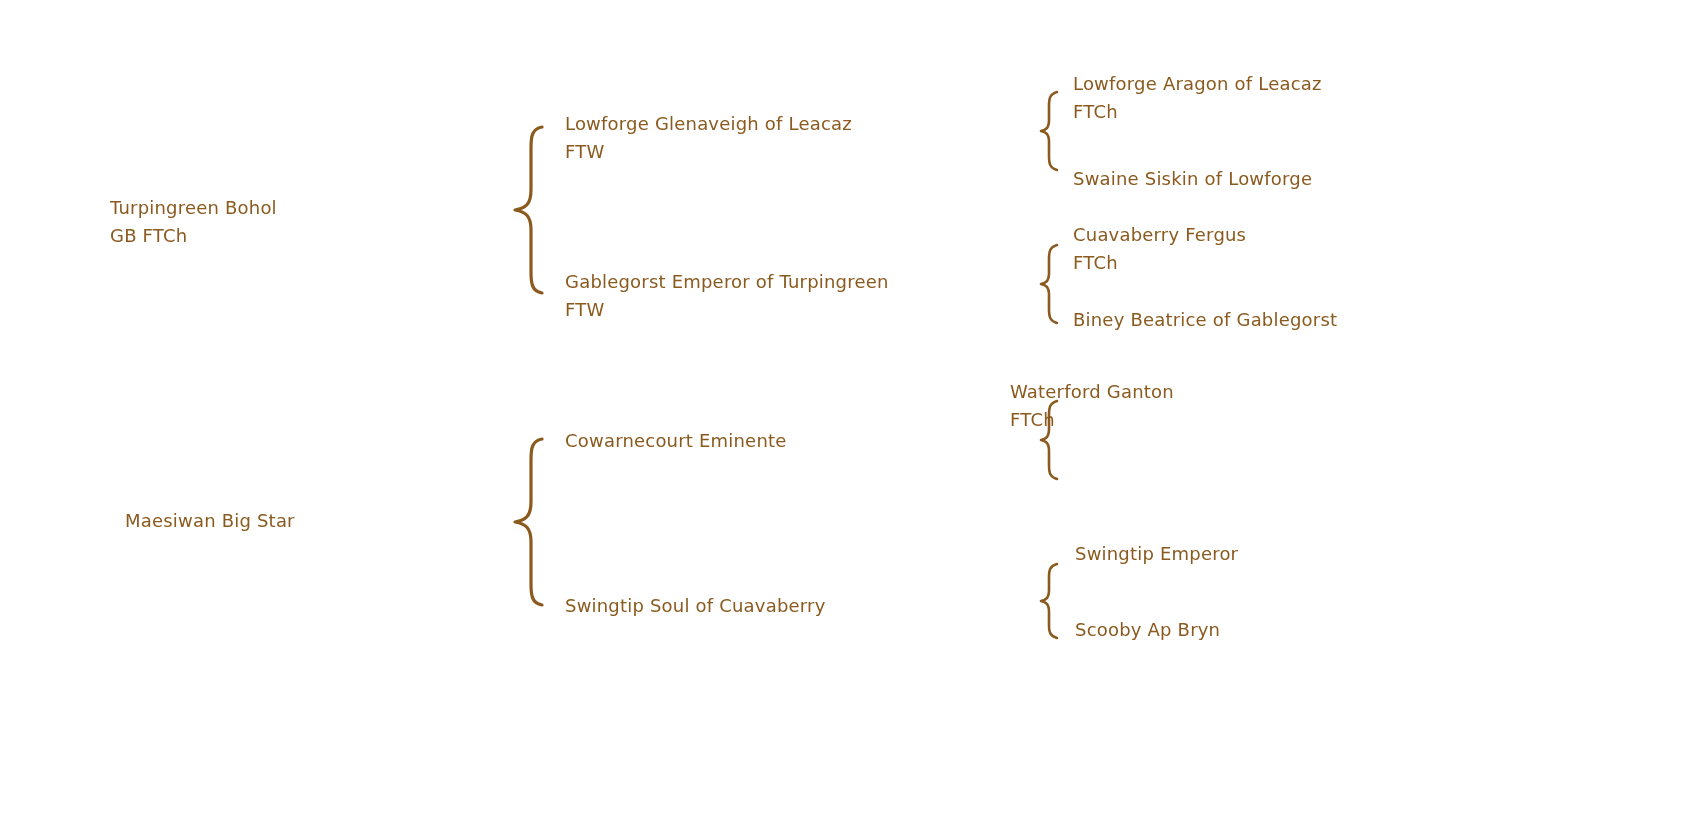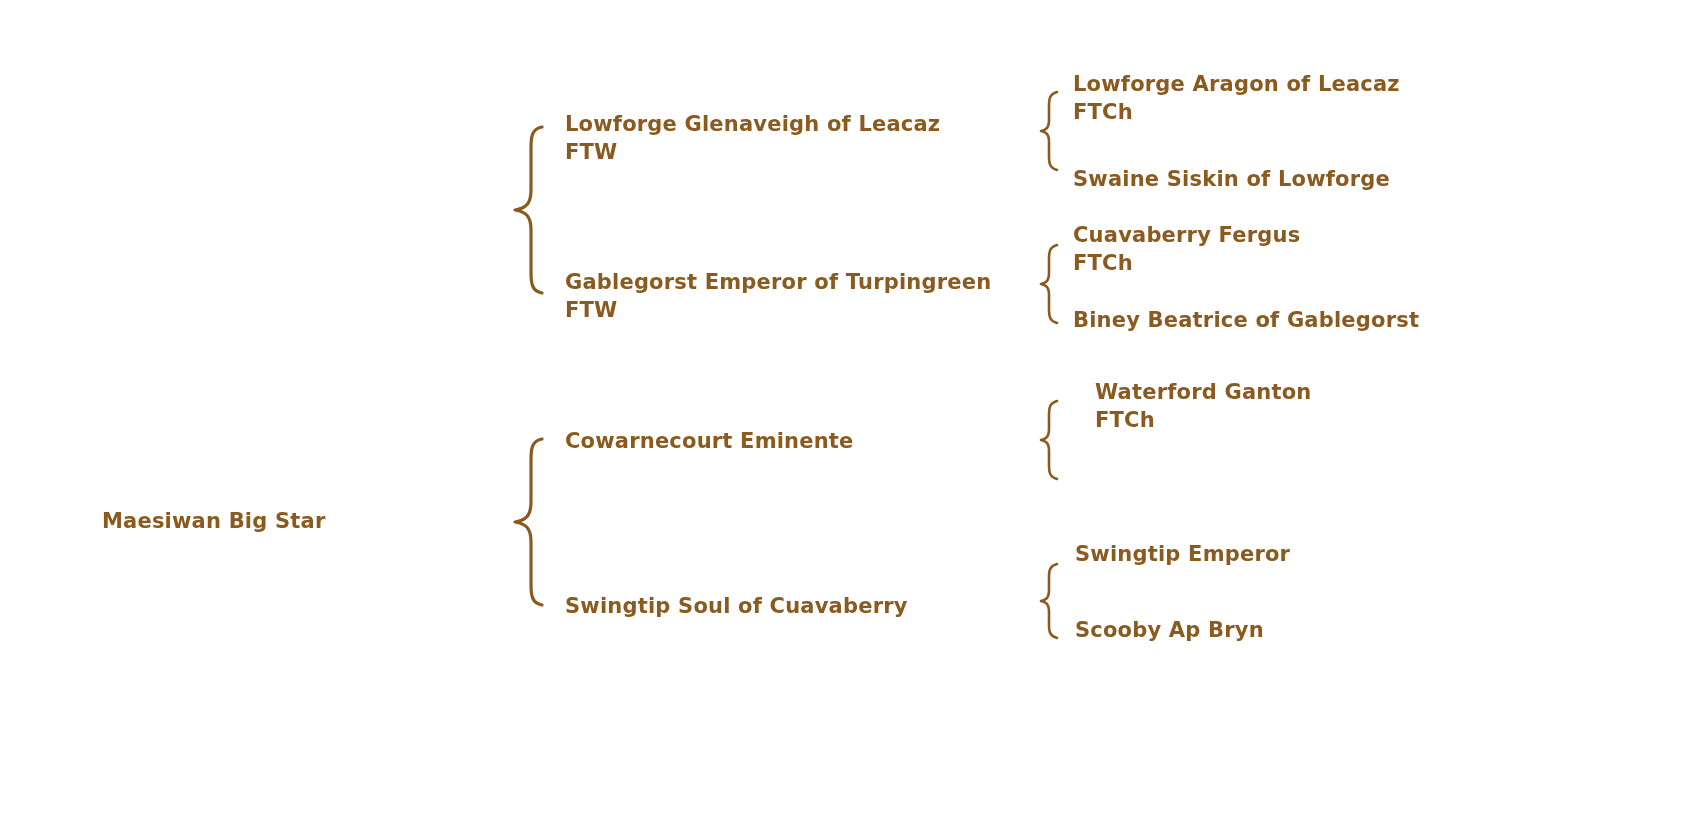--- a/index.html
+++ b/index.html
@@ -11,23 +11,23 @@
     position: relative;
     width: 1692px;
     height: 817px;
     background: #ffffff;
     font-family: "DejaVu Sans", "Liberation Sans", sans-serif;
     color: #8a5a1e;
     overflow: hidden;
   }
   .node {
     position: absolute;
-    font-size: 21px;
+    font-size: 18px;
     line-height: 28px;
-    font-weight: 700;
+    font-weight: 400;
     letter-spacing: 0.2px;
     white-space: nowrap;
   }
   .brace {
     position: absolute;
   }
   .brace svg {
     display: block;
   }
   .brace path {
@@ -37,22 +37,26 @@
     stroke-linejoin: round;
   }
   .brace.big path { stroke-width: 3.2; }
   .brace.small path { stroke-width: 2.6; }
 </style>
 </head>
 <body>
 
 <div class="canvas">
 
+  <div class="node" style="left:110px; top:194px">
+    <div>Turpingreen Bohol</div>
+    <div>GB FTCh</div>
+  </div>
 
-  <div class="node" style="left:102px; top:507px">
+  <div class="node" style="left:125px; top:507px">
     <div>Maesiwan Big Star</div>
   </div>
 
   <div class="brace big" style="left:510px; top:124px">
     <svg width="38" height="172" viewBox="0 0 38 172">
       <path d="M 32 3 C 22 5 21 12 21 24 L 21 66 C 21 80 16 84 5 86 C 16 88 21 92 21 106 L 21 148 C 21 160 22 167 32 169"></path>
     </svg>
   </div>
 
   <div class="brace big" style="left:510px; top:436px">
@@ -114,21 +118,21 @@
 
   <div class="node" style="left:1073px; top:221px">
     <div>Cuavaberry Fergus</div>
     <div>FTCh</div>
   </div>
 
   <div class="node" style="left:1073px; top:306px">
     <div>Biney Beatrice of Gablegorst</div>
   </div>
 
-  <div class="node" style="left:1095px; top:378px">
+  <div class="node" style="left:1010px; top:378px">
     <div>Waterford Ganton</div>
     <div>FTCh</div>
   </div>
 
 
   <div class="node" style="left:1075px; top:540px">
     <div>Swingtip Emperor</div>
   </div>
 
   <div class="node" style="left:1075px; top:616px">

